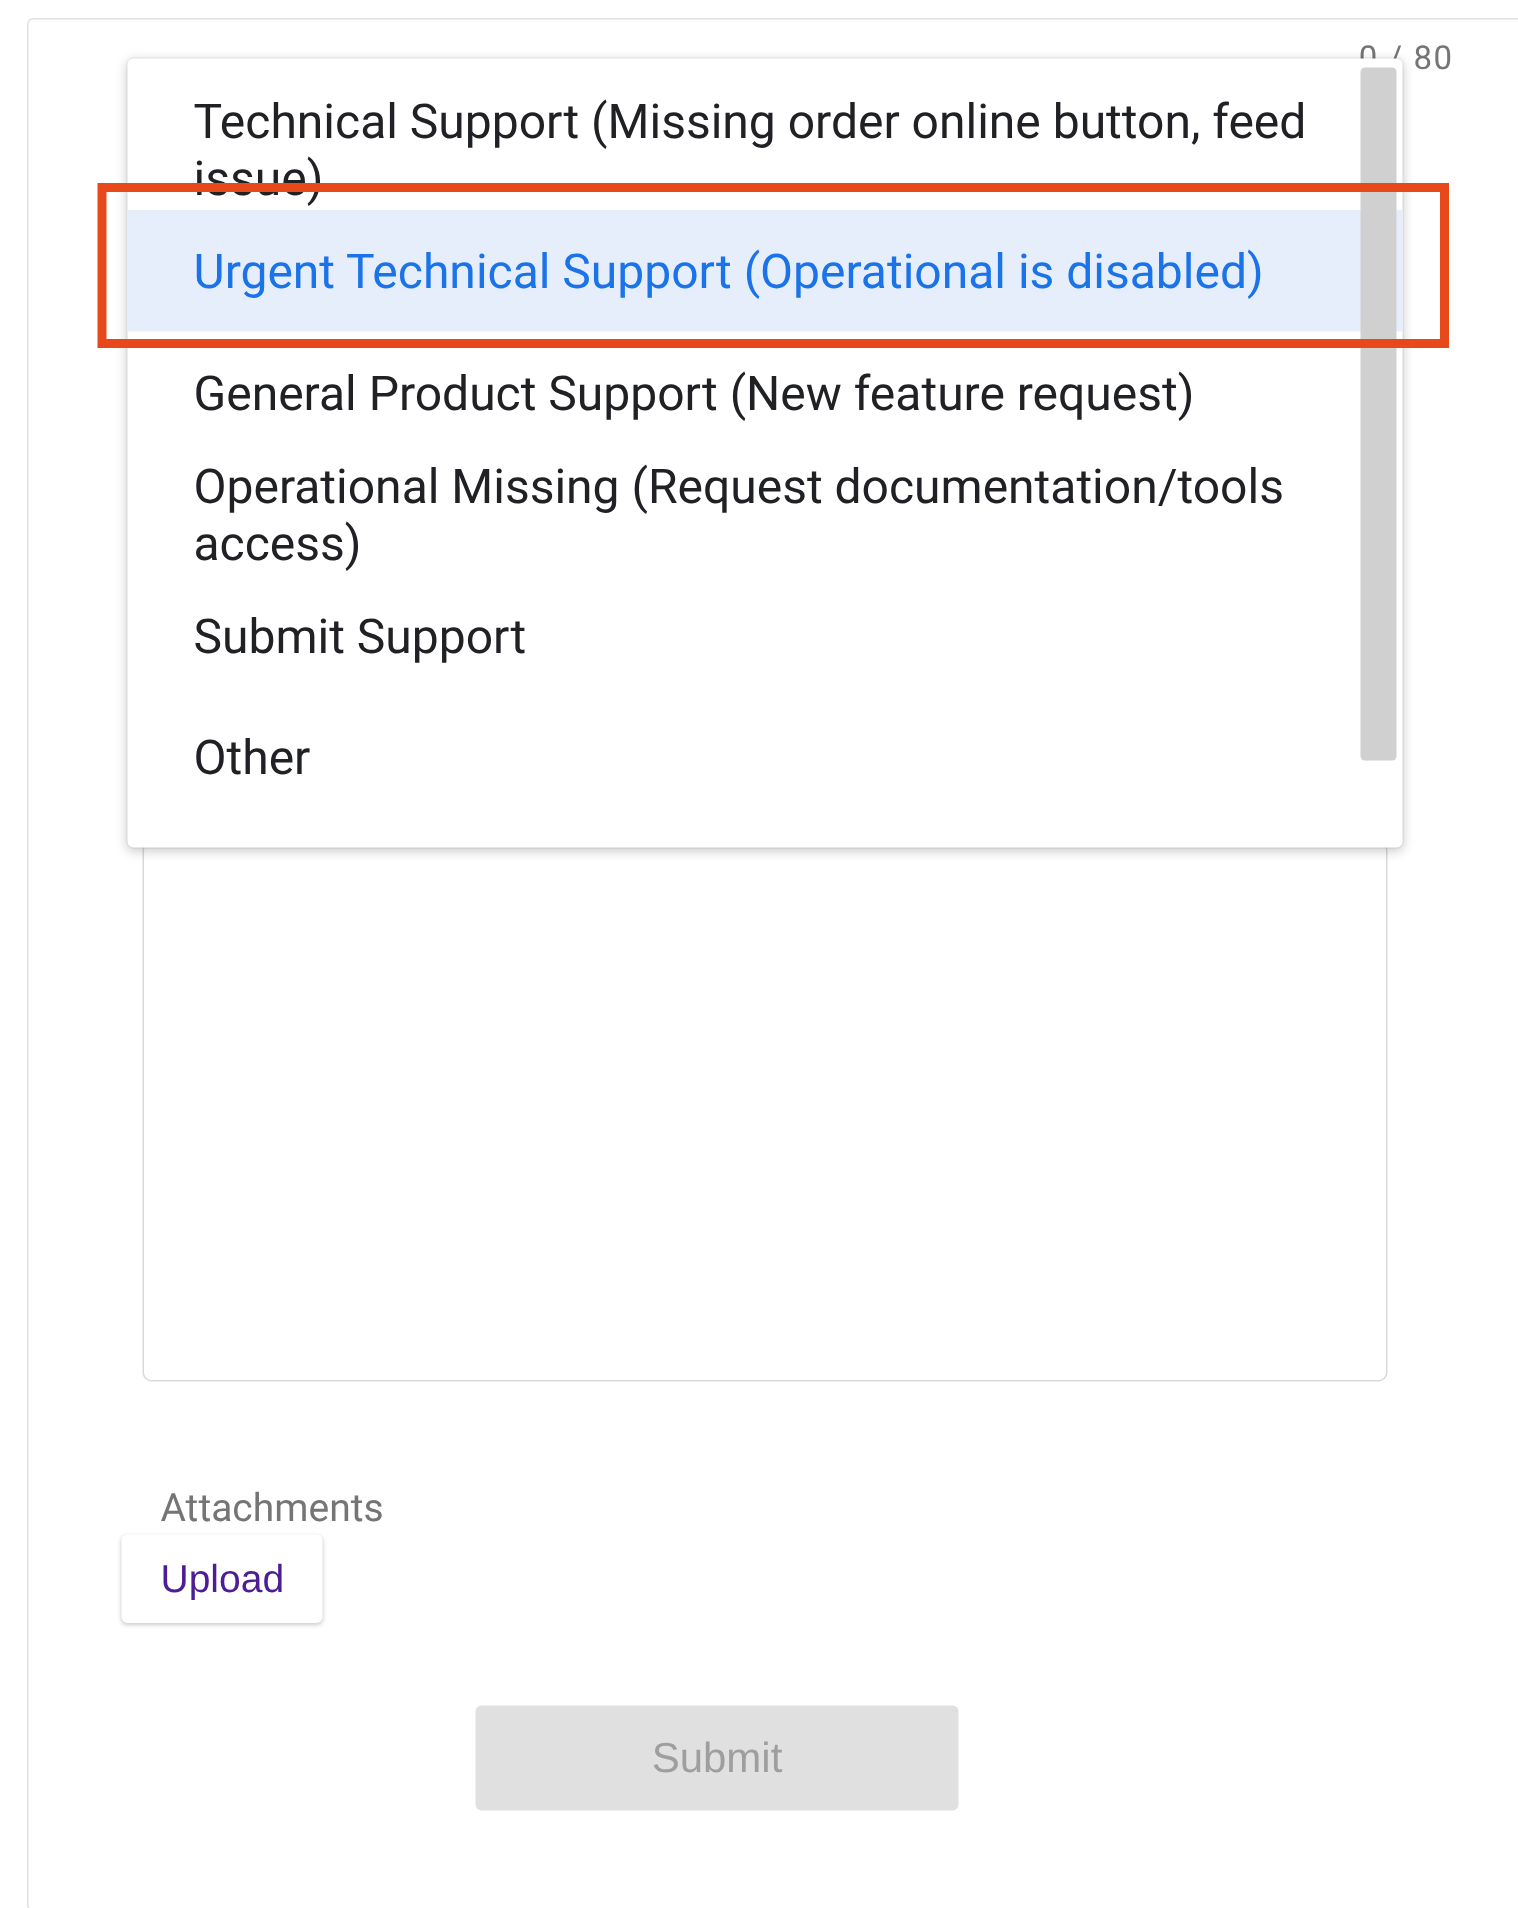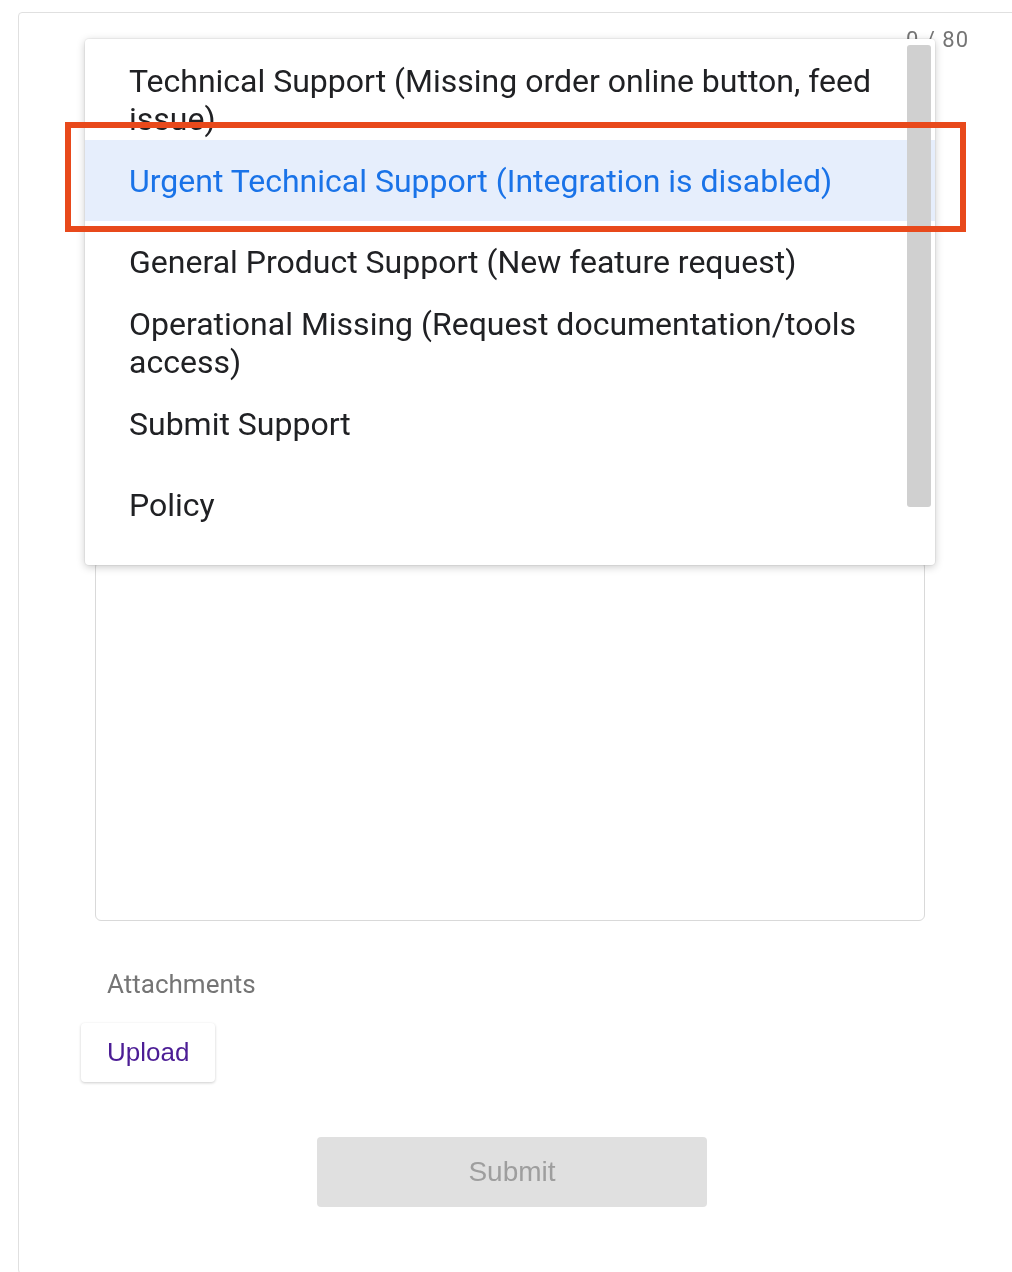--- a/index.html
+++ b/index.html
@@ -85,42 +85,42 @@
       border-radius: 6px;
       background: #fff;
       resize: none;
       padding: 12px;
       font-size: 22px;
       font-family: inherit;
     }
     .attachments-label {
       position: absolute;
       left: 76px;
-      top: 944px;
+      top: 966px;
       font-size: 26px;
       color: #757575;
     }
     .upload-button {
       position: absolute;
       left: 62px;
       top: 1010px;
       padding: 14px 26px;
       background: #fff;
       border: none;
       border-radius: 4px;
       box-shadow: 0 1px 3px rgba(0,0,0,0.2);
       color: #4c1d95;
       font-size: 26px;
       cursor: pointer;
     }
     .submit-button {
       position: absolute;
       left: 298px;
       top: 1124px;
-      width: 390px;
+      width: 322px;
       height: 70px;
       background: #e0e0e0;
       border: none;
       border-radius: 4px;
       color: #9e9e9e;
       font-size: 28px;
       cursor: not-allowed;
     }
   </style>
 </head>
@@ -128,33 +128,33 @@
 
 <div class="main-card">
 
   <div class="char-counter">0 / 80</div>
 
   <div class="dropdown-menu">
     <div class="dropdown-option">
       <span>Technical Support (Missing order online button, feed issue)</span>
     </div>
     <div class="dropdown-option selected">
-      <span>Urgent Technical Support (Integration is disabled)</span>
+      <span>Urgent Technical Support (Operational is disabled)</span>
     </div>
     <div class="dropdown-option">
       <span>General Product Support (New feature request)</span>
     </div>
     <div class="dropdown-option">
       <span>Operational Missing (Request documentation/tools access)</span>
     </div>
     <div class="dropdown-option">
       <span>Submit Support</span>
     </div>
     <div class="dropdown-option">
-      <span>Policy</span>
+      <span>Other</span>
     </div>
     <div class="dropdown-scrollbar"></div>
   </div>
 
   <div class="highlight-box"></div>
 
   <textarea class="textarea-box" value="" style=""></textarea>
 
   <div class="attachments-label">Attachments</div>
 

